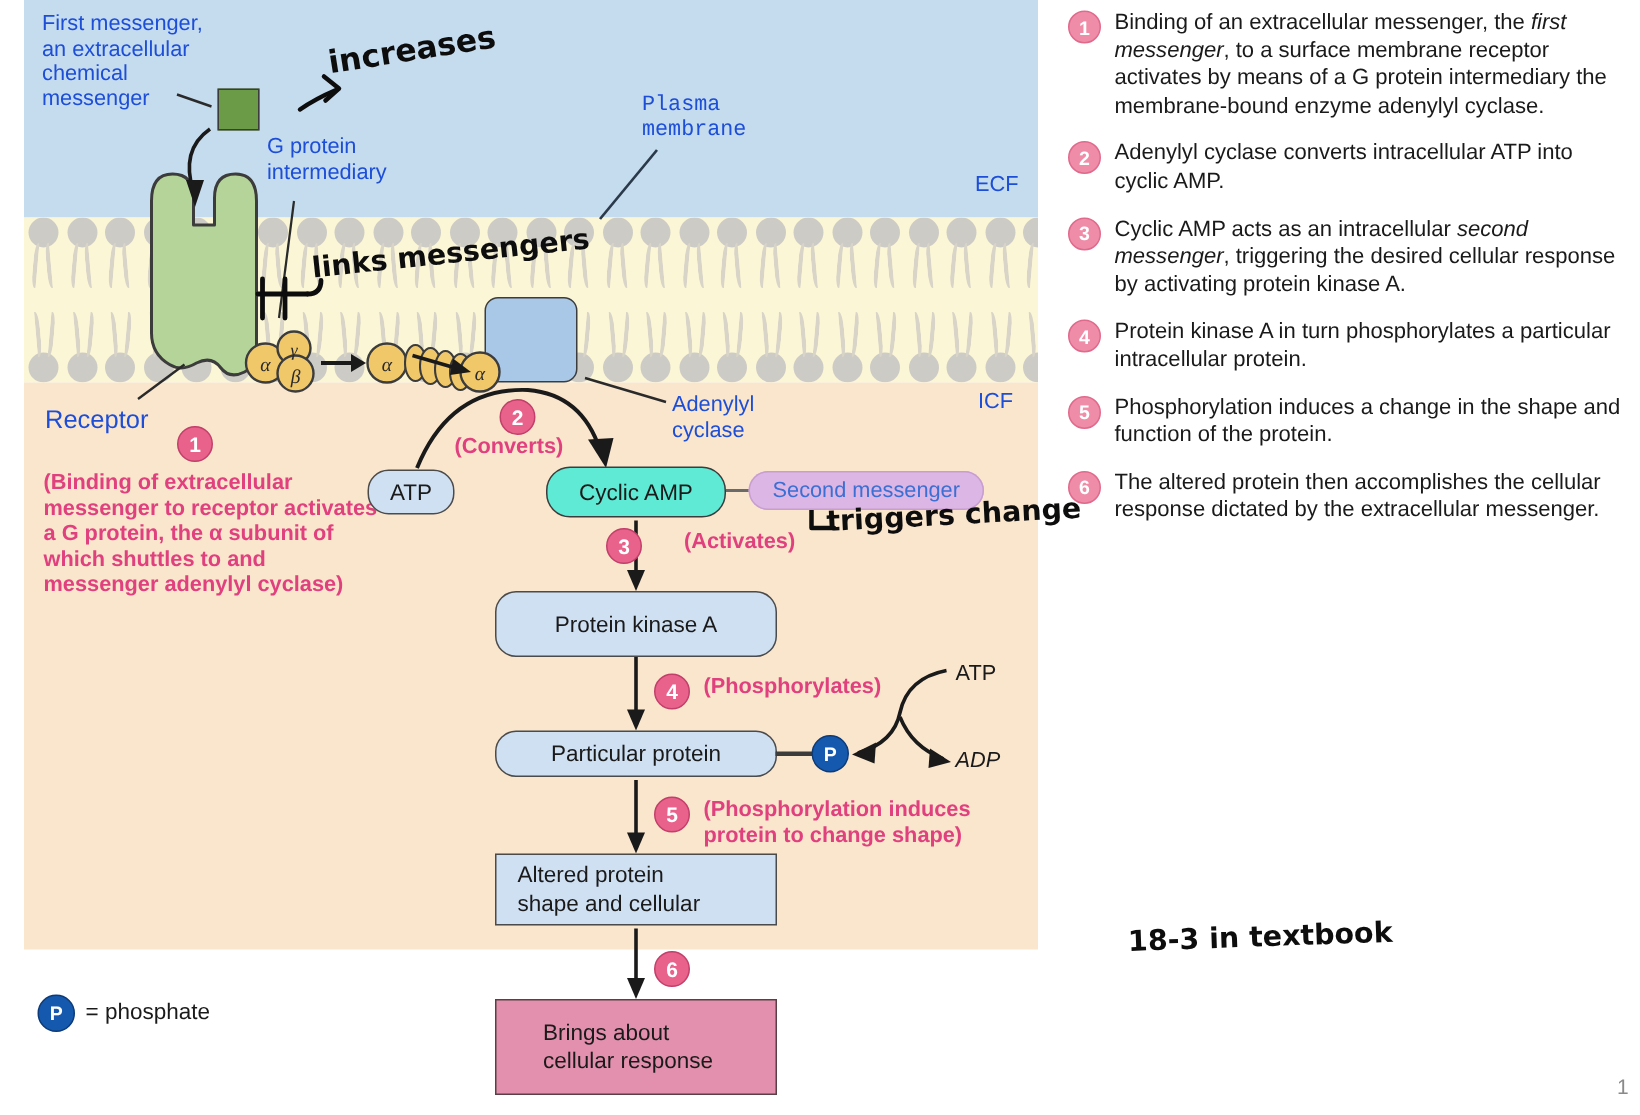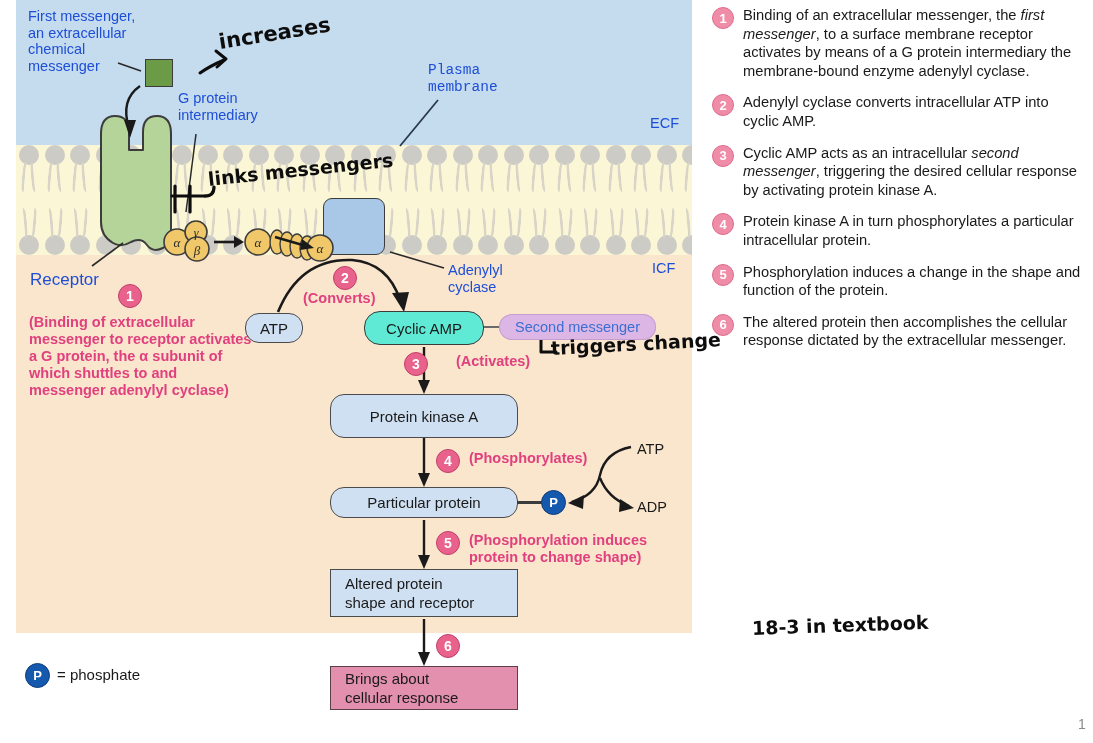--- a/index.html
+++ b/index.html
@@ -127,23 +127,23 @@
     font-size: 15px;
   }
 
   #atp-box   { left: 245px; top: 313px; width: 58px; height: 30px; }
   #cyclic-amp{ left: 364px; top: 311px; width: 120px; height: 34px; }
   #pka-box   { left: 330px; top: 394px; width: 188px; height: 44px; }
   #particular-box { left: 330px; top: 487px; width: 188px; height: 31px; }
   #altered-box { left: 330px; top: 569px; width: 188px; height: 48px;
                  flex-direction: column; align-items: flex-start;
                  padding-left: 14px; justify-content: center; text-align: left; }
-  #brings-box { left: 330px; top: 666px; width: 188px; height: 44px;
+  #brings-box { left: 330px; top: 666px; width: 188px; height: 64px;
                 flex-direction: column; align-items: flex-start;
-                padding-left: 14px; justify-content: center; text-align: left; }
+                padding-left: 31px; justify-content: center; text-align: left; }
 
   
   #second-messenger {
     left: 499px; top: 314px; width: 157px; height: 26px;
     background: #dcb6e4;
     border-radius: 13px;
     color: #3b6fd4;
     font-size: 14.5px;
     display: flex; align-items: center; justify-content: center;
     box-shadow: 0 0 0 1px #c79ed0 inset;
@@ -162,21 +162,21 @@
     box-sizing: border-box;
   }
   #phos-on-protein { left: 541px; top: 490px; }
   #phos-legend { left: 25px; top: 663px; }
   #phos-legend-text { left: 57px; top: 666px; font-size: 15px; }
   #phos-connector { left: 517px; top: 501px; width: 26px; height: 3px; background:#3c3c3c;}
 
   
   .small-label { font-size: 14.5px; color: #1a1a1a; }
   #atp-right { left: 637px; top: 441px; }
-  #adp-right { left: 637px; top: 499px; }
+  #adp-right { left: 637px; top: 499px; font-style: italic; }
 
   
   .handwriting {
     font-family: "DejaVu Sans", sans-serif;
     font-weight: bold;
     color: #0d0d0d;
     transform-origin: left center;
   }
   #hw-increases { left: 219px; top: 30px; font-size: 21px; transform: rotate(-9deg); }
   #hw-links { left: 208px; top: 168px; font-size: 19px; transform: rotate(-6deg); }
@@ -600,21 +600,21 @@
 <div class="abs flow-box cyclic" id="cyclic-amp">Cyclic AMP</div>
 <div class="abs" id="sm-connector"></div>
 <div class="abs" id="second-messenger">Second messenger</div>
 <div class="abs flow-box round" id="pka-box">Protein kinase A</div>
 <div class="abs flow-box round" id="particular-box">Particular protein</div>
 <div class="abs" id="phos-connector"></div>
 <div class="abs phos" id="phos-on-protein">P</div>
 
 <div class="abs flow-box" id="altered-box">
   <span>Altered protein</span>
-  <span>shape and receptor</span>
+  <span>shape and cellular</span>
 </div>
 
 <div class="abs flow-box pink" id="brings-box">
   <span>Brings about</span>
   <span>cellular response</span>
 </div>
 
 <div class="abs small-label" id="atp-right">ATP</div>
 <div class="abs small-label" id="adp-right">ADP</div>
 

